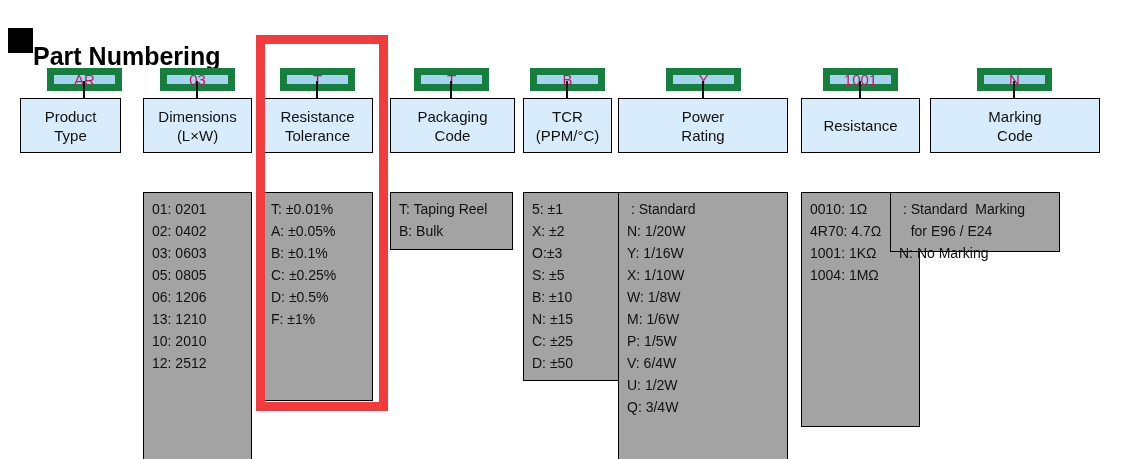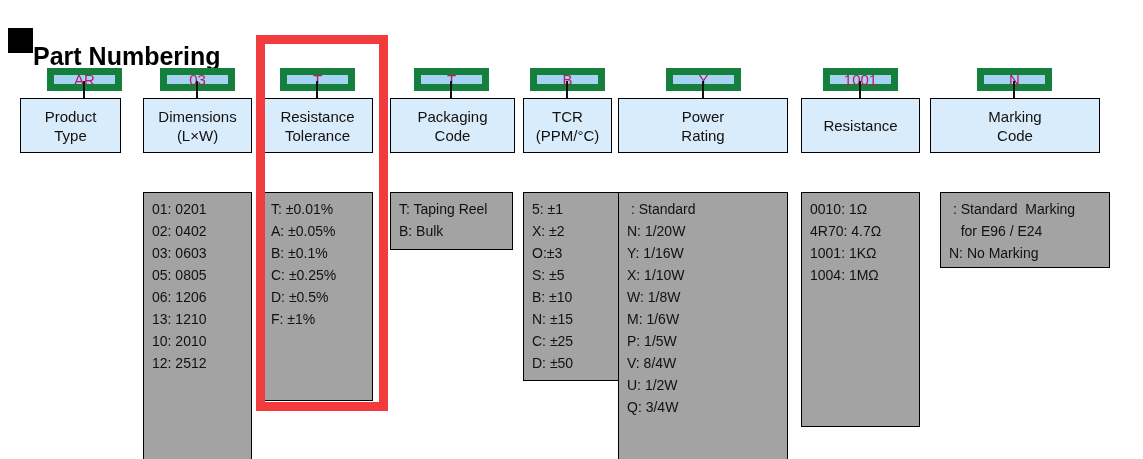--- a/index.html
+++ b/index.html
@@ -119,21 +119,21 @@
     <div class="head" style="left:618px;width:170px">Power
 Rating</div>
     <div class="list" style="left:618px;width:170px;height:275px">
         <div class="list-item"> : Standard</div>
         <div class="list-item">N: 1/20W</div>
         <div class="list-item">Y: 1/16W</div>
         <div class="list-item">X: 1/10W</div>
         <div class="list-item">W: 1/8W</div>
         <div class="list-item">M: 1/6W</div>
         <div class="list-item">P: 1/5W</div>
-        <div class="list-item">V: 8/4W</div>
+        <div class="list-item">V: 6/4W</div>
         <div class="list-item">U: 1/2W</div>
         <div class="list-item">Q: 3/4W</div>
       </div>
   </div>
 
   <div>
     <div class="code" style="left:823px">1001</div>
     <div class="conn" style="left:859px"></div>
     <div class="head" style="left:801px;width:119px">Resistance</div>
     <div class="list" style="left:801px;width:119px;height:235px">
@@ -142,21 +142,21 @@
         <div class="list-item">1001: 1KΩ</div>
         <div class="list-item">1004: 1MΩ</div>
       </div>
   </div>
 
   <div>
     <div class="code" style="left:977px">N</div>
     <div class="conn" style="left:1013px"></div>
     <div class="head" style="left:930px;width:170px">Marking
 Code</div>
-    <div class="list" style="left:940px;width:170px;height:76px">
+    <div class="list" style="left:890px;width:170px;height:60px">
         <div class="list-item"> : Standard  Marking
    for E96 / E24</div>
         <div class="list-item">N: No Marking</div>
       </div>
   </div>
 
   <div class="highlight"></div>
 
 </div>
 

